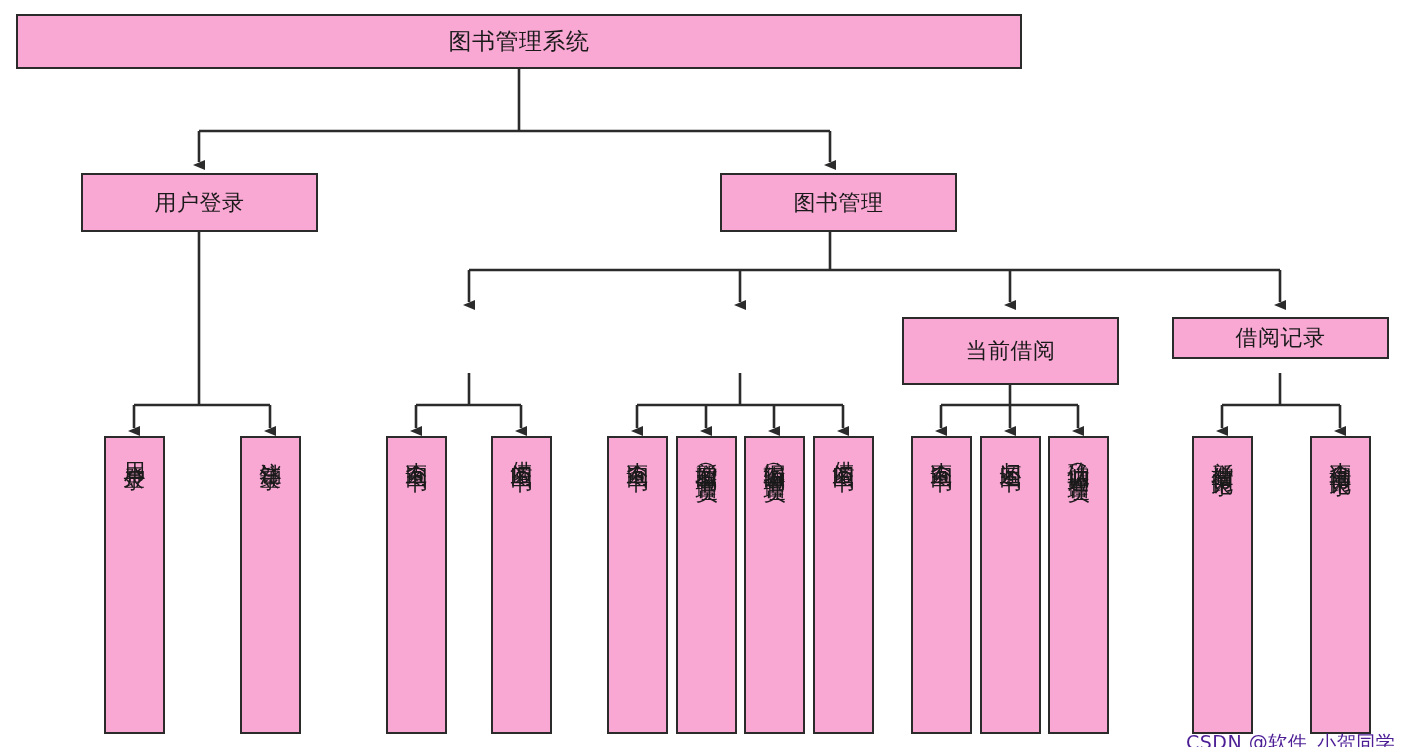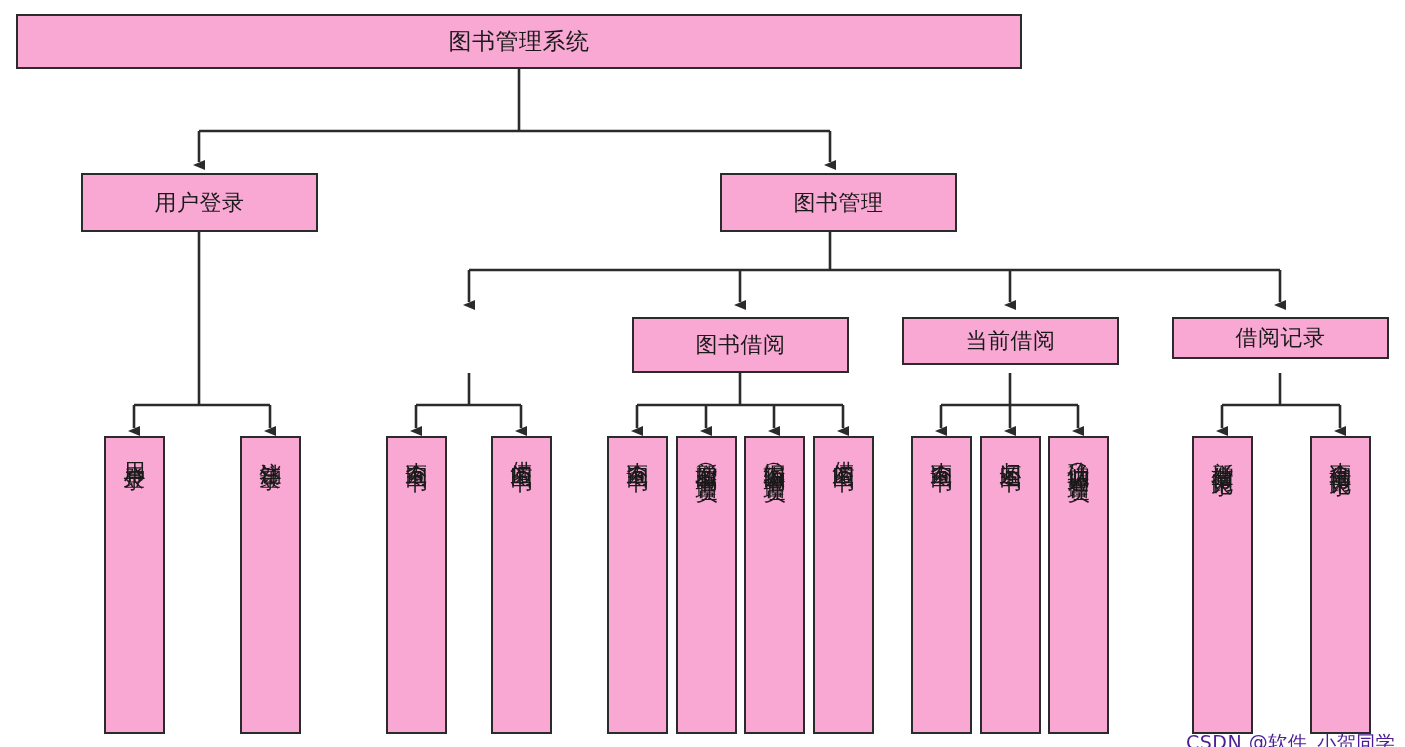--- a/index.html
+++ b/index.html
@@ -133,24 +133,21 @@
     <span class="label">图书管理系统</span>
   </div>
 
   <div class="node h" style="left:81px; top:173px; width:237px; height:59px;">
     <span class="label">用户登录</span>
   </div>
   <div class="node h" style="left:712px; top:173px; width:237px; height:59px;margin-left:8px;">
     <span class="label">图书管理</span>
   </div>
 
-  <div class="node h" style="left:632px; top:317px; width:217px; height:56px;">
-    <span class="label">图书借阅</span>
-  </div>
-  <div class="node h" style="left:902px; top:317px; width:217px; height:48px;">
+  <div class="node h" style="left:902px; top:317px; width:217px; height:68px;">
     <span class="label">当前借阅</span>
   </div>
   <div class="node h" style="left:1172px; top:317px; width:217px; height:42px;">
     <span class="label">借阅记录</span>
   </div>
 
   <div class="node v" style="left:104px; top:436px; width:61px; height:298px;">
     <span class="label">用户登录</span>
   </div>
   <div class="node v" style="left:240px; top:436px; width:61px; height:298px;">

